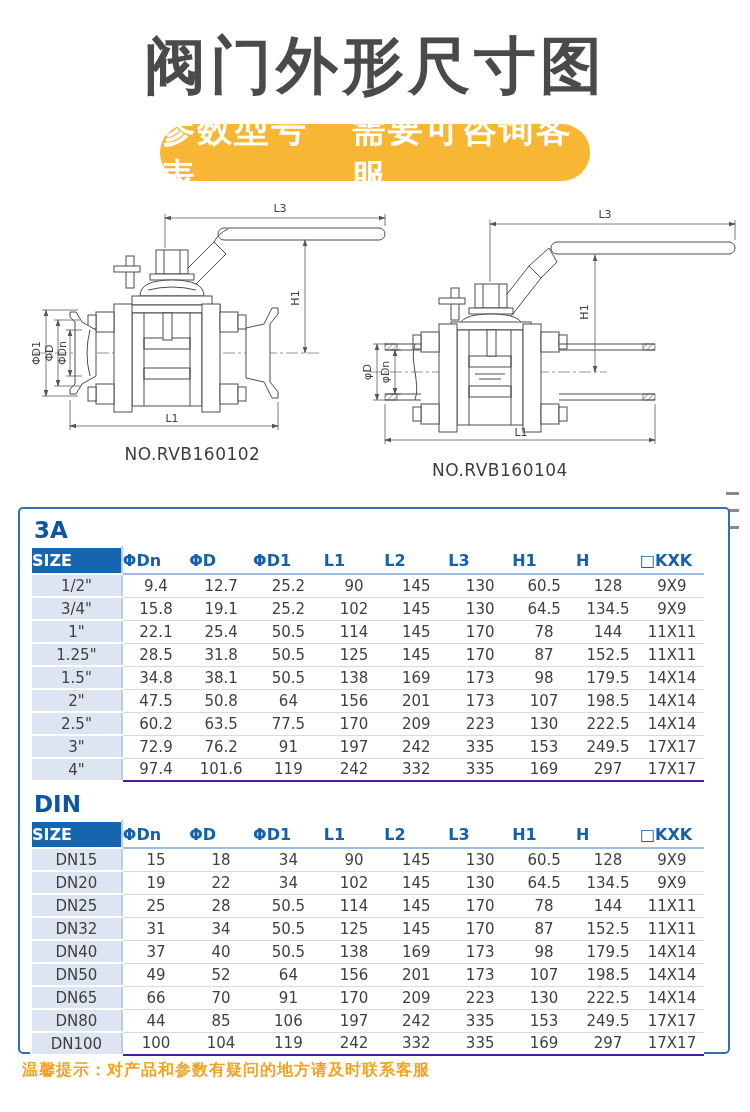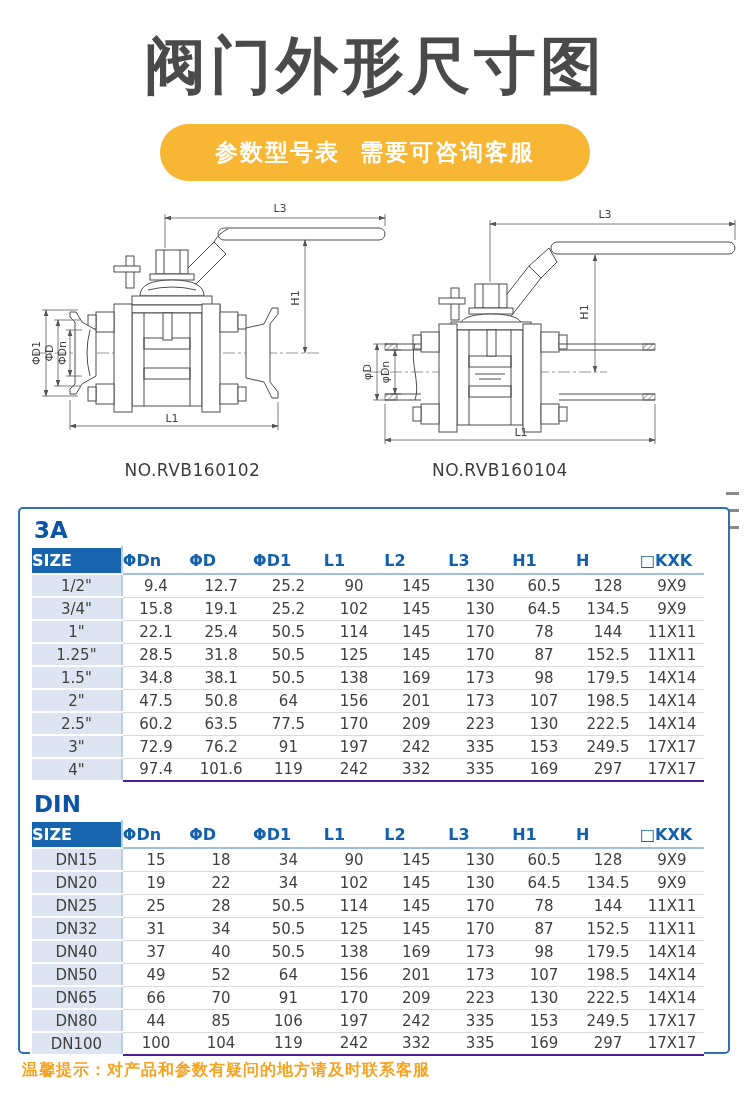--- a/index.html
+++ b/index.html
@@ -9,32 +9,32 @@
   
   .main-title {
     position:absolute; left:0; top:24px; width:750px;
     text-align:center; font-size:62px; font-weight:900; color:#4a4a4a;
     letter-spacing:4px;
   }
   .badge-pill {
     position:absolute; left:160px; top:124px; width:430px; height:57px;
     background:#f7b634; border-radius:29px;
     display:flex; align-items:center; justify-content:center; gap:20px;
-    color:#fff; font-size:23px; font-weight:bold; letter-spacing:2px;
+    color:#fff; font-size:35px; font-weight:bold; letter-spacing:2px;
   }
 
   
   .drawing-svg { position:absolute; }
   #svg-1 { left:20px; top:198px; }
   #svg-2 { left:355px; top:200px; }
   .drawing-caption {
     position:absolute; font-size:17px; color:#3c3c3c; text-align:center;
     letter-spacing:0.5px;
   }
-  #caption-1 { left:20px; top:444px; width:345px;margin-top:16px; }
+  #caption-1 { left:20px; top:444px; width:345px; }
   #caption-2 { left:360px; top:460px; width:280px; }
   svg text { fill:#3f3f3f; font-size:11px; font-family:"DejaVu Sans","Liberation Sans",sans-serif; }
   .draw-line { stroke:#4d4d4d; stroke-width:1; fill:none; }
   .draw-fill { stroke:#4d4d4d; stroke-width:1; fill:#fff; }
   .dim-line  { stroke:#5a5a5a; stroke-width:0.8; fill:none; }
   .centerline{ stroke:#6a6a6a; stroke-width:0.7; stroke-dasharray:12 3 3 3; fill:none; }
 
   
   .edge-dash { position:absolute; left:726px; width:13px; height:3px; background:#8a8a8a; }
 

